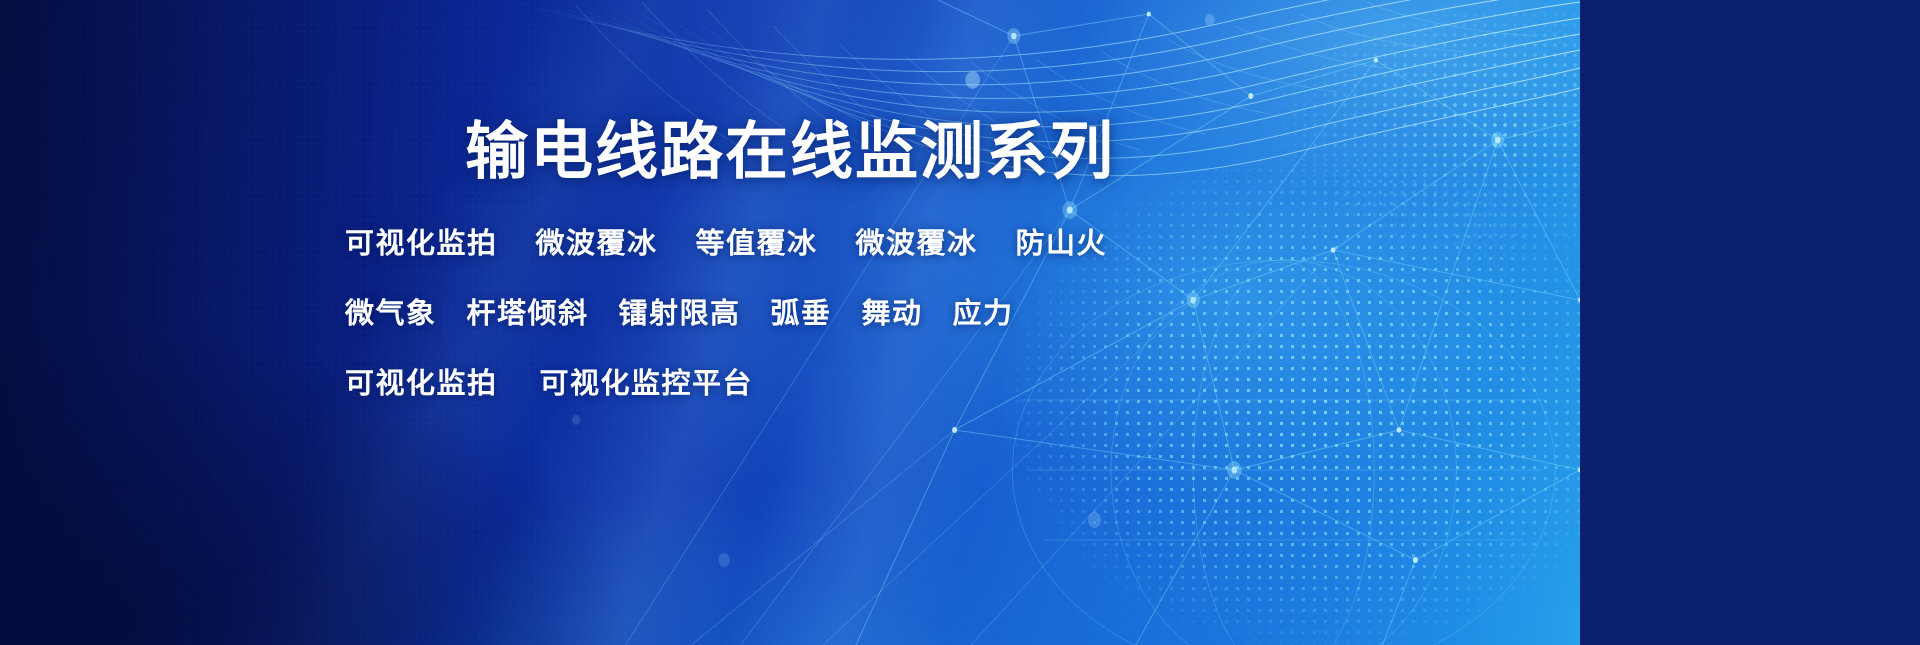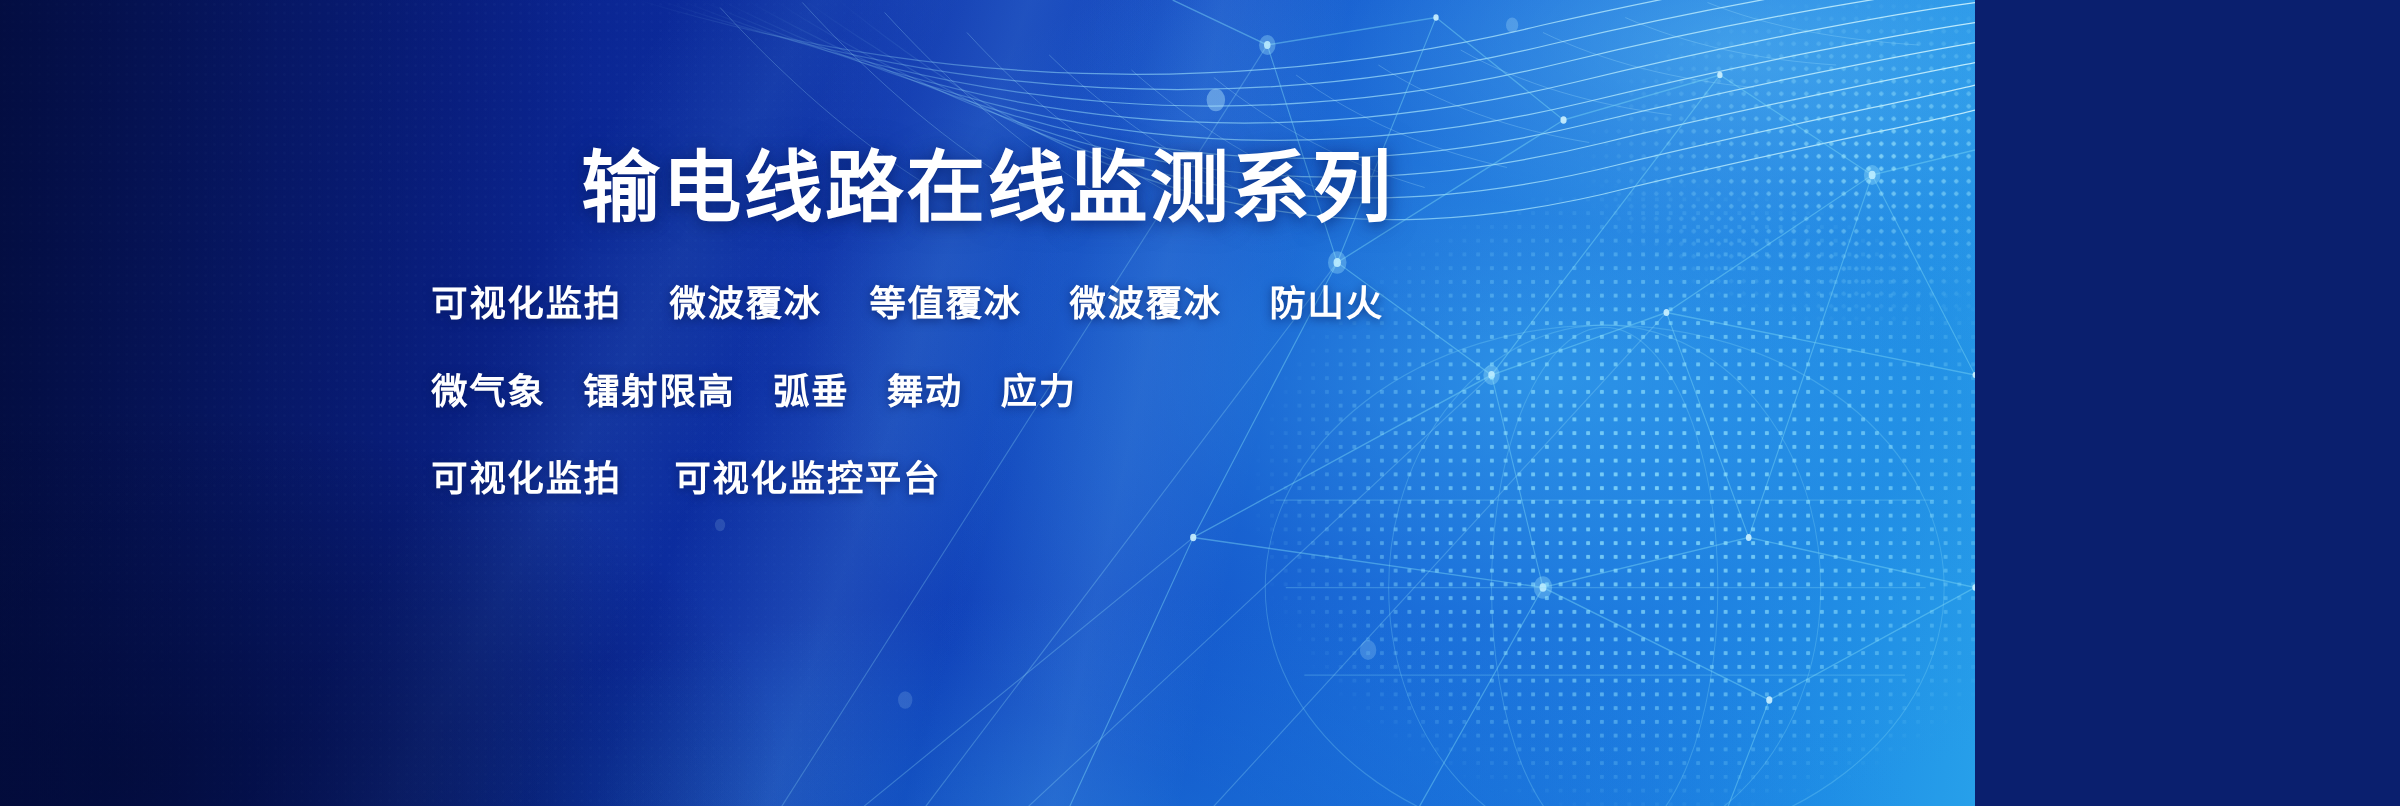--- a/index.html
+++ b/index.html
@@ -280,20 +280,21 @@
       <div class="tag-row row-1">
         <span class="tag-item">可视化监拍</span>
         <span class="tag-item">微波覆冰</span>
         <span class="tag-item">等值覆冰</span>
         <span class="tag-item">微波覆冰</span>
         <span class="tag-item">防山火</span>
       </div>
 
       <div class="tag-row row-2">
         <span class="tag-item">微气象</span>
+        <span class="tag-item">杆塔倾斜</span>
         <span class="tag-item">镭射限高</span>
         <span class="tag-item">弧垂</span>
         <span class="tag-item">舞动</span>
         <span class="tag-item">应力</span>
       </div>
 
       <div class="tag-row row-3">
         <span class="tag-item">可视化监拍</span>
         <span class="tag-item">可视化监控平台</span>
       </div>

